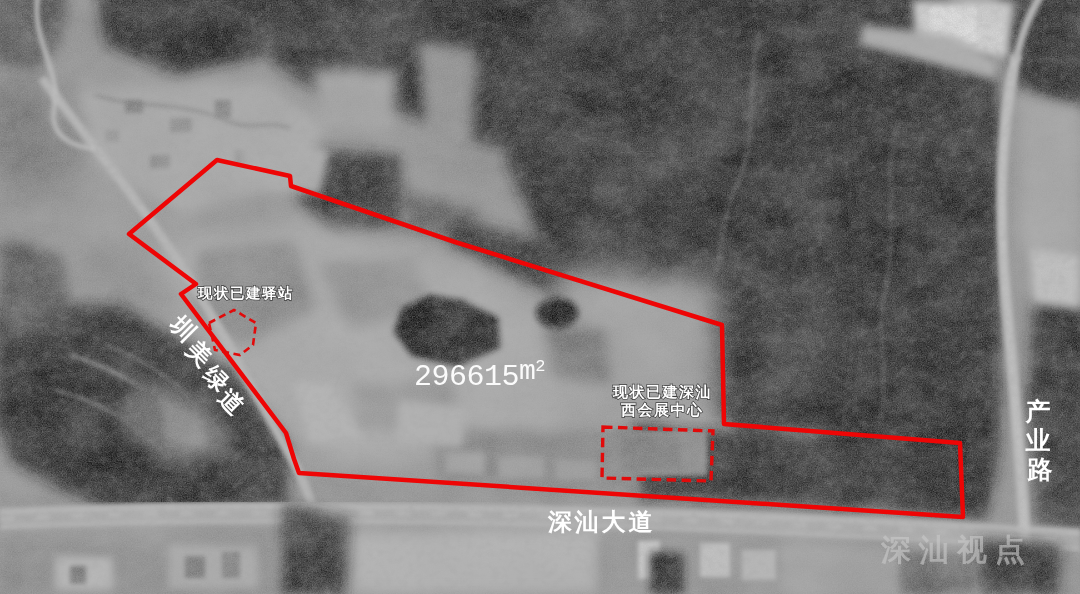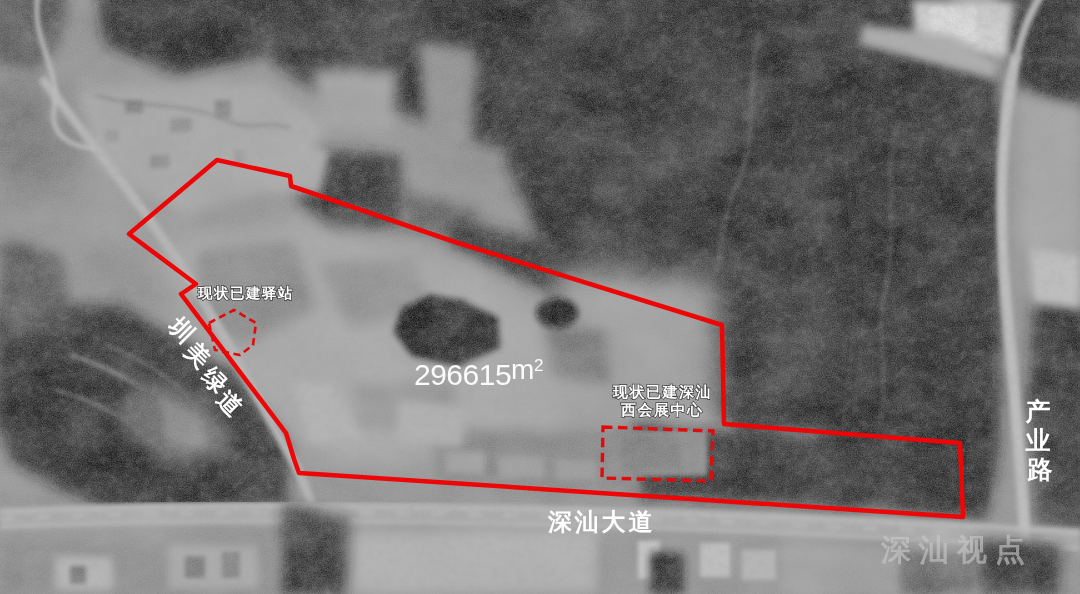--- a/index.html
+++ b/index.html
@@ -1,17 +1,17 @@
 <!DOCTYPE html>
 <html><head>
 <meta charset="utf-8">
 <style>
   html,body{margin:0;padding:0;background:#888;}
   #stage{position:relative;width:1080px;height:594px;overflow:hidden;
-         font-family:Liberation Sans, sans-serif;text-align:center;}
+         font-family:Liberation Mono, monospace;text-align:center;}
   svg{display:block;filter:blur(0.55px);}
 </style>
 </head>
 <body>
 <div id="stage">
 <svg width="1080" height="594" viewBox="0 0 1080 594" xmlns="http://www.w3.org/2000/svg">
 <defs>
   <filter id="b4" x="-40%" y="-40%" width="180%" height="180%">
           <feGaussianBlur stdDeviation="4"></feGaussianBlur>
         </filter>

